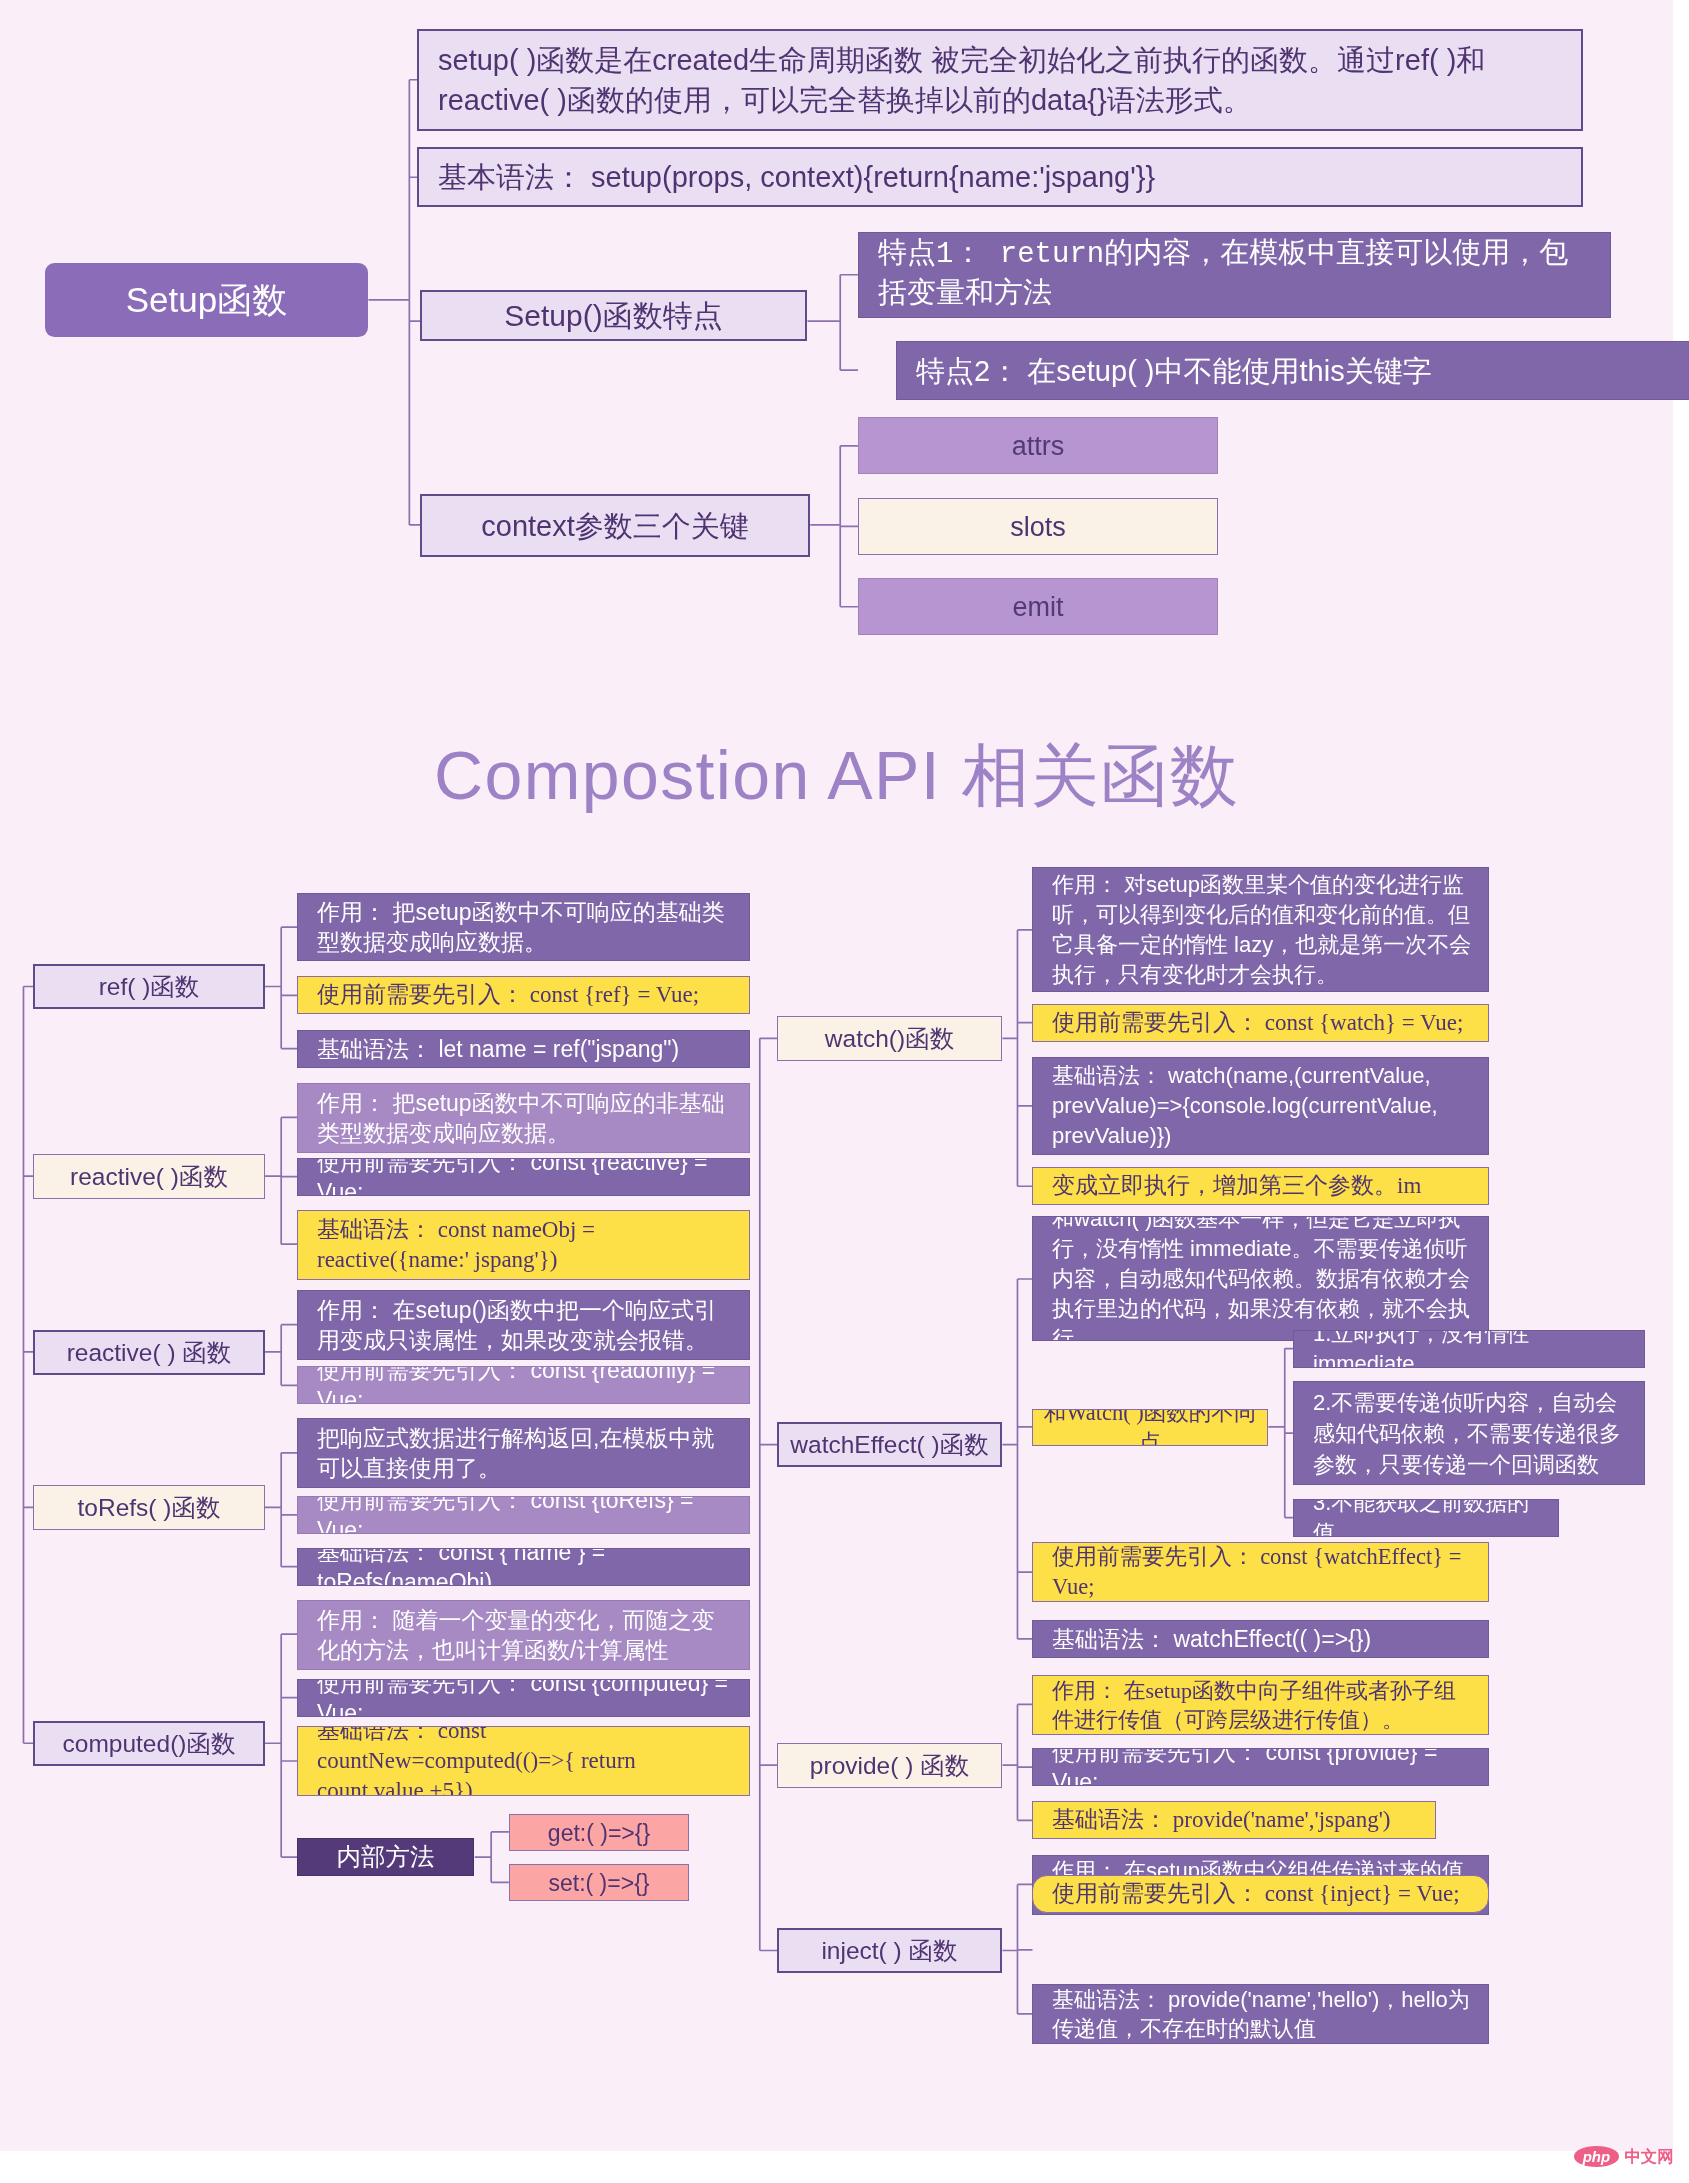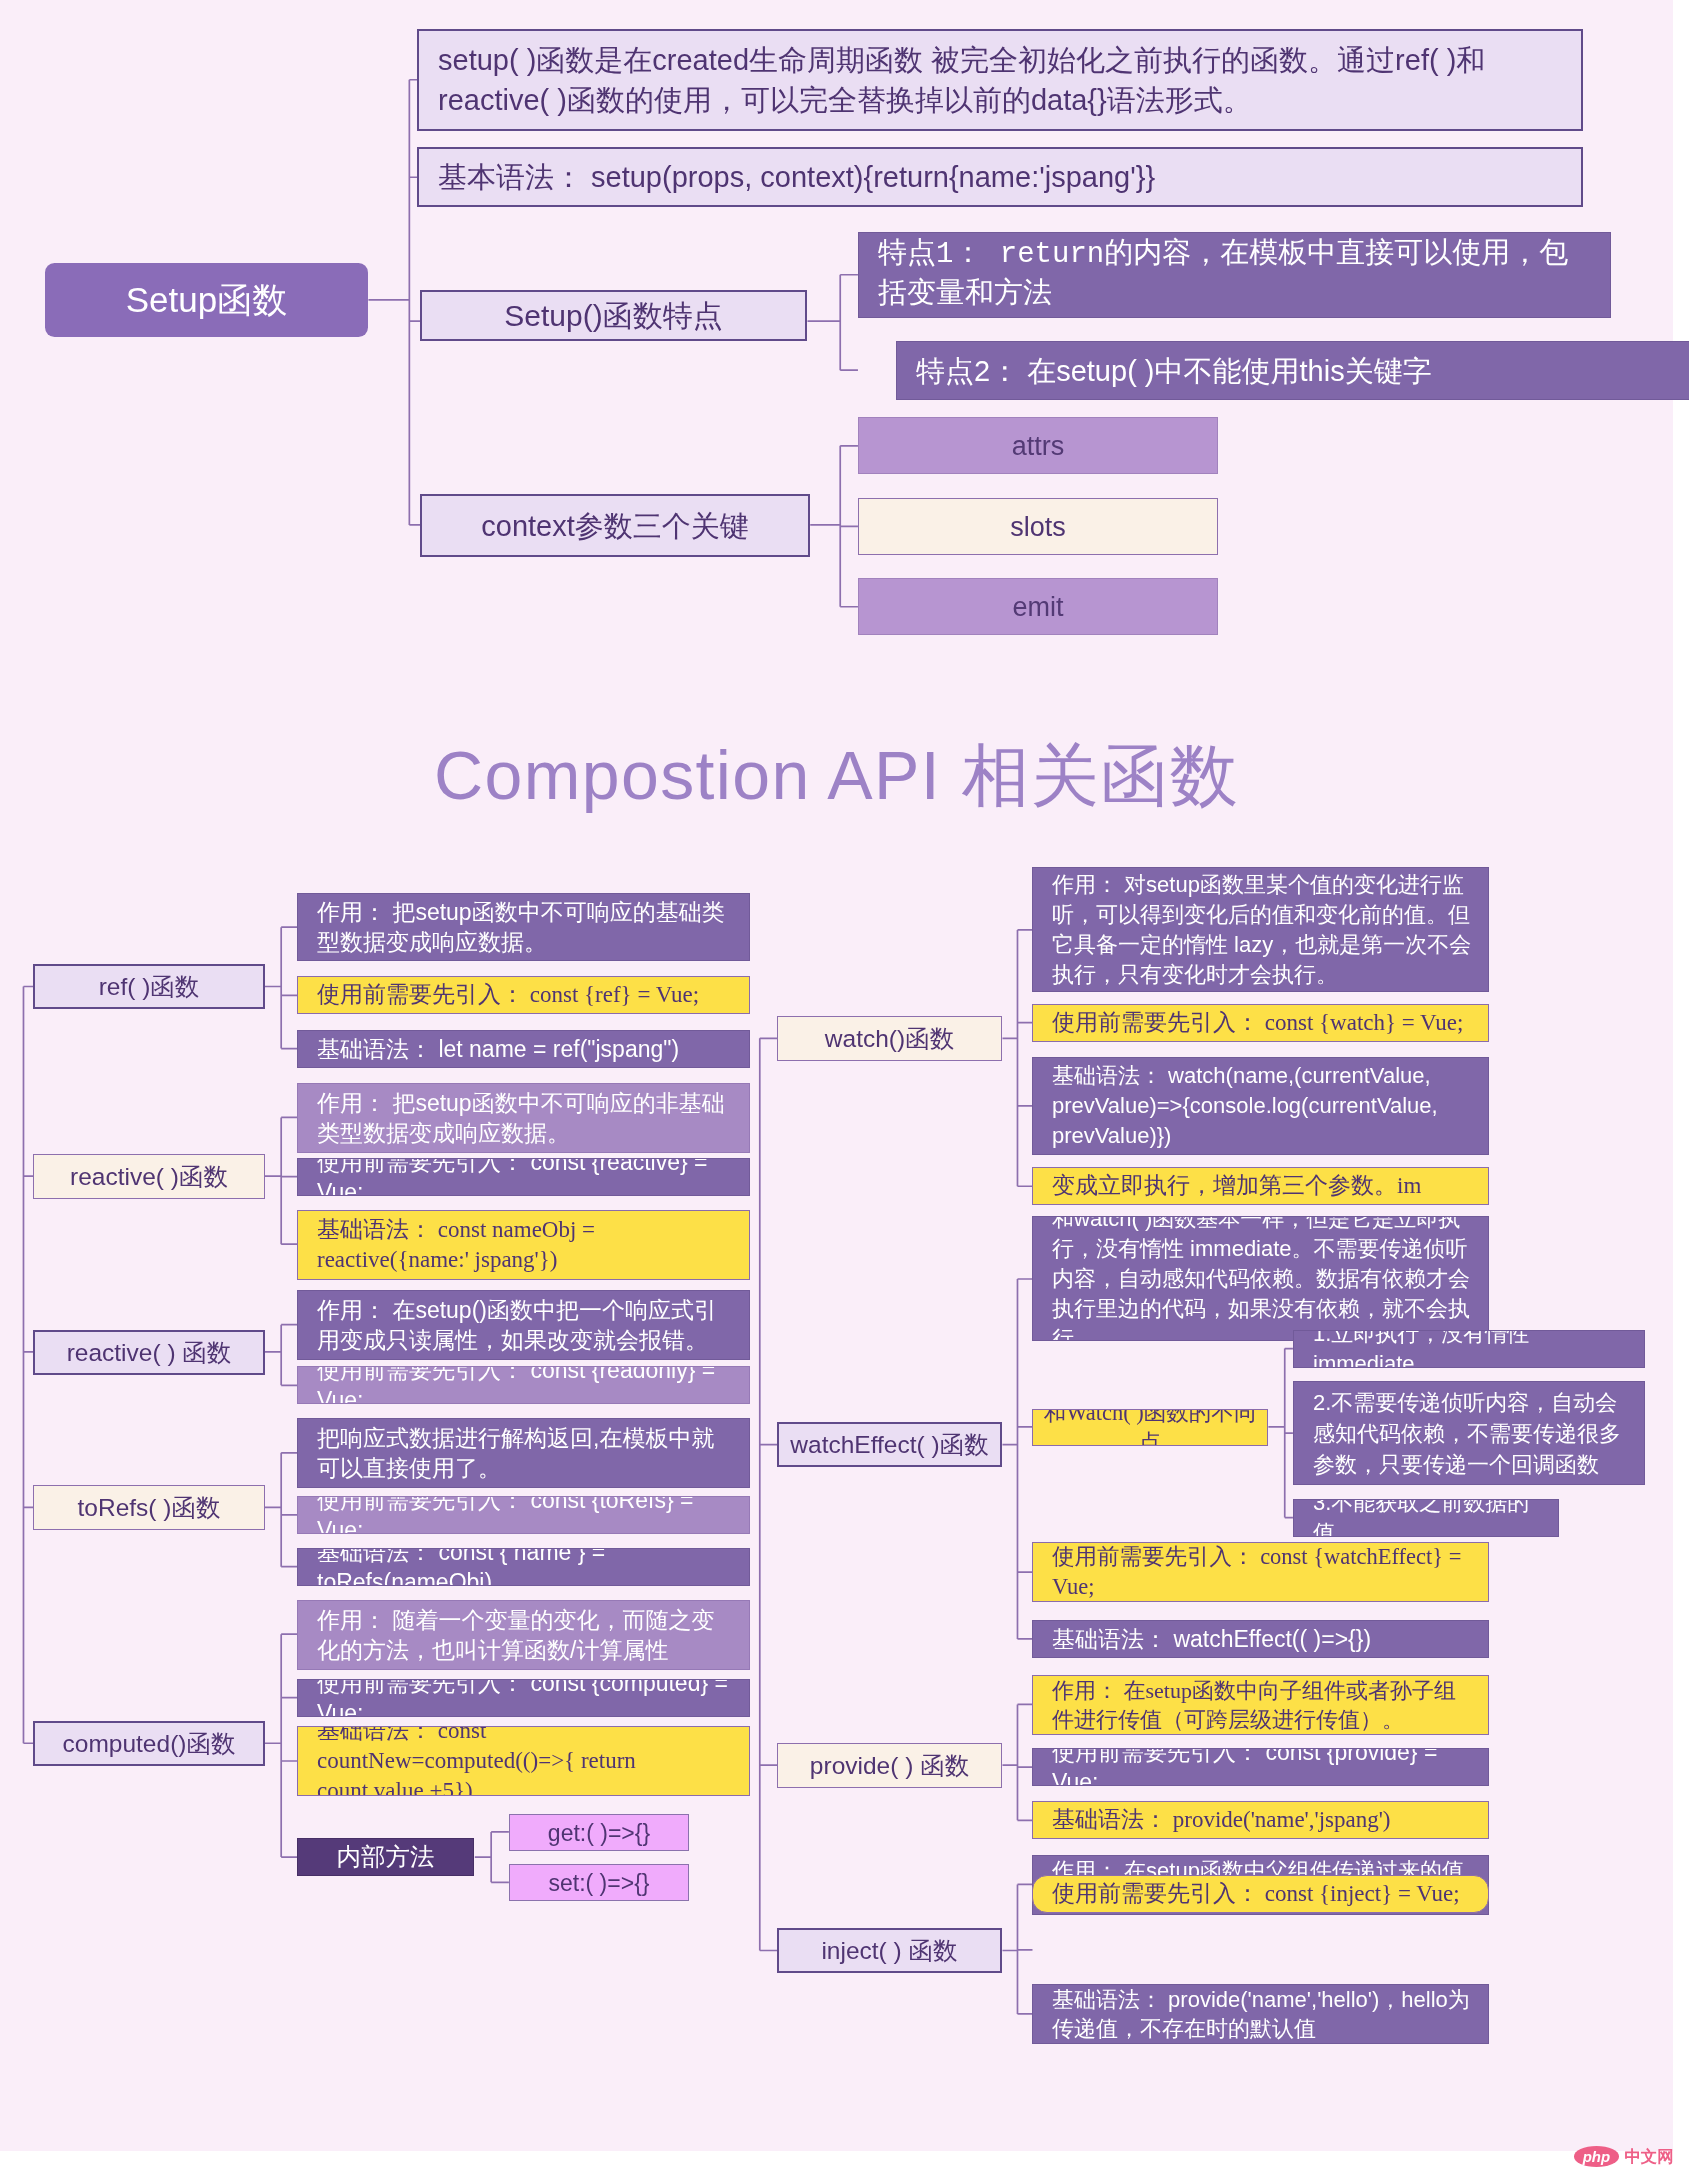--- a/index.html
+++ b/index.html
@@ -8,21 +8,21 @@
   #canvas{position:absolute;left:0;top:0;width:1673px;height:2151px;background:#faeef9;}
   #connectors{position:absolute;left:0;top:0;pointer-events:none;}
   .b{position:absolute;box-sizing:border-box;display:flex;align-items:center;
      padding:2.7px 15px 2.7px 19px;font-size:23px;line-height:30px;overflow:hidden;}
   .c{justify-content:center;text-align:center;padding:2.7px 6.8px;}
   .dark{background:#8067a9;color:#ffffff;border:1.4px solid #715a99;}
   .med{background:#a78ac4;color:#ffffff;border:1.4px solid #9679b6;}
   .light{background:#fde047;color:#4f3472;border:1.4px solid #8b6cab;font-family:Liberation Serif, serif;}
   .medd{background:#b795d1;color:#533a75;border:1.4px solid #a182bd;}
   .lav{background:#eadef3;color:#4f3472;border:2px solid #604a8a;}
-  .lav2{background:#f0abfc;color:#4f3472;border:1.4px solid #8b72ad;}
+  .lav2{background:#fca5a5;color:#4f3472;border:1.4px solid #8b72ad;}
   .cream{background:#faf1e7;color:#4f3472;border:1.4px solid #8d6fae;}
   .darkest{background:#553a79;color:#ffffff;border:1.4px solid #472f66;}
   .root{background:#8a6cb8;color:#ffffff;border:none;border-radius:9.5px;}
   #main-title{position:absolute;left:0;top:731px;width:1673px;text-align:center;
      font-size:68px;color:#9d82c6;letter-spacing:1.4px;}
   #footer{position:absolute;left:0;top:2151px;width:1690px;height:33px;background:#ffffff;}
   .logo{position:absolute;right:16.4px;top:-5.5px;display:flex;align-items:center;gap:5.5px;}
   .logo-ellipse{display:inline-flex;align-items:center;justify-content:center;
      width:45px;height:20.5px;border-radius:50%;background:#ee5f87;color:#fff;
      font-style:italic;font-weight:bold;font-size:15px;}
@@ -104,21 +104,21 @@
   <div class="b c light" style="left:1032px;top:1409px;width:236px;height:37px;font-size:22.5px;">和Watch( )函数的不同点</div>
   <div class="b dark" style="left:1293px;top:1330px;width:352px;height:38px;font-size:22px;">1.立即执行，没有惰性 immediate</div>
   <div class="b dark" style="left:1293px;top:1381px;width:352px;height:104px;font-size:22px;line-height:31px;">2.不需要传递侦听内容，自动会感知代码依赖，不需要传递很多参数，只要传递一个回调函数</div>
   <div class="b dark" style="left:1293px;top:1499px;width:266px;height:38px;font-size:22px;">3.不能获取之前数据的值</div>
   <div class="b light" style="left:1032px;top:1542px;width:457px;height:60px;font-size:22.5px;line-height:30px;">使用前需要先引入：  const  {watchEffect} = Vue;</div>
   <div class="b dark" style="left:1032px;top:1620px;width:457px;height:38px;">基础语法： watchEffect(( )=&gt;{})</div>
 
   <div class="b c cream" style="left:777px;top:1743px;width:225px;height:45px;font-size:24.5px;">provide( ) 函数</div>
   <div class="b light" style="left:1032px;top:1675px;width:457px;height:60px;font-size:22px;line-height:29px;">作用： 在setup函数中向子组件或者孙子组件进行传值（可跨层级进行传值）。</div>
   <div class="b dark" style="left:1032px;top:1748px;width:457px;height:38px;">使用前需要先引入：  const  {provide} = Vue;</div>
-  <div class="b light" style="left:1032px;top:1801px;width:457px;height:38px;">基础语法：  provide('name','jspang')</div>
+  <div class="b light" style="left:1032px;top:1801px;width:404px;height:38px;">基础语法：  provide('name','jspang')</div>
 
   <div class="b c lav" style="left:777px;top:1928px;width:225px;height:45px;font-size:24.5px;">inject( ) 函数</div>
   <div class="b dark" style="left:1032px;top:1855px;width:457px;height:60px;font-size:22px;line-height:29px;">作用： 在setup函数中父组件传递过来的值（可跨层级进行接受）。</div>
   <div class="b light" style="left:1032px;top:1875px;width:457px;height:38px;border-radius:15px;">使用前需要先引入：  const  {inject} = Vue;</div>
   <div class="b dark" style="left:1032px;top:1984px;width:457px;height:60px;font-size:22px;line-height:29px;">基础语法： provide('name','hello')，hello为传递值，不存在时的默认值</div>
 
 </div>
 
 <div id="footer">
   <div class="logo">

